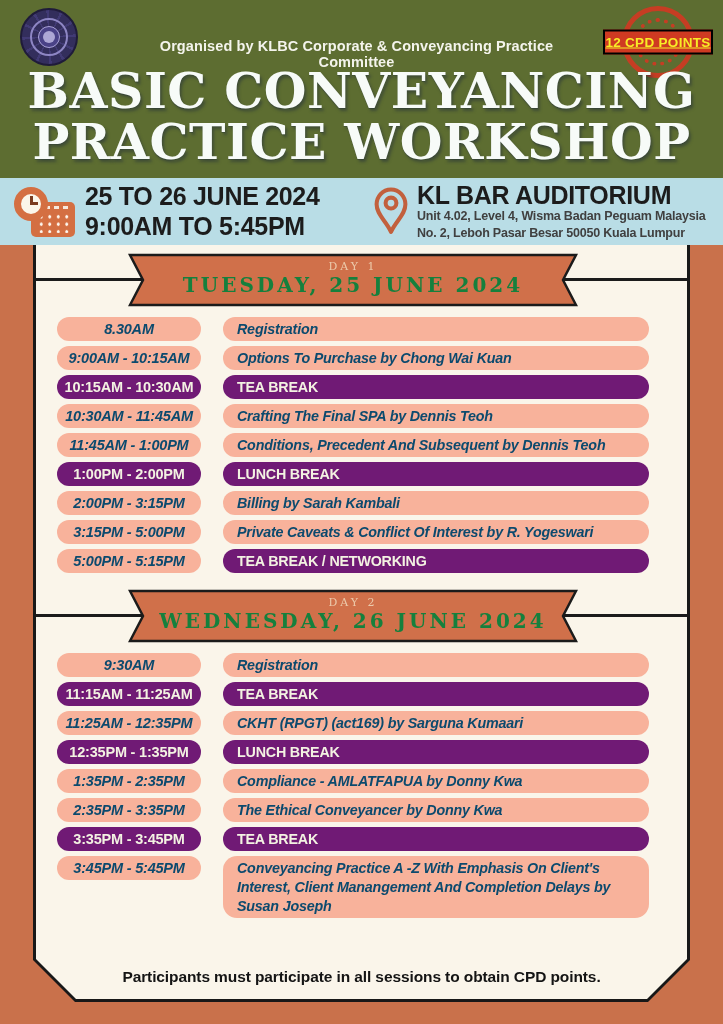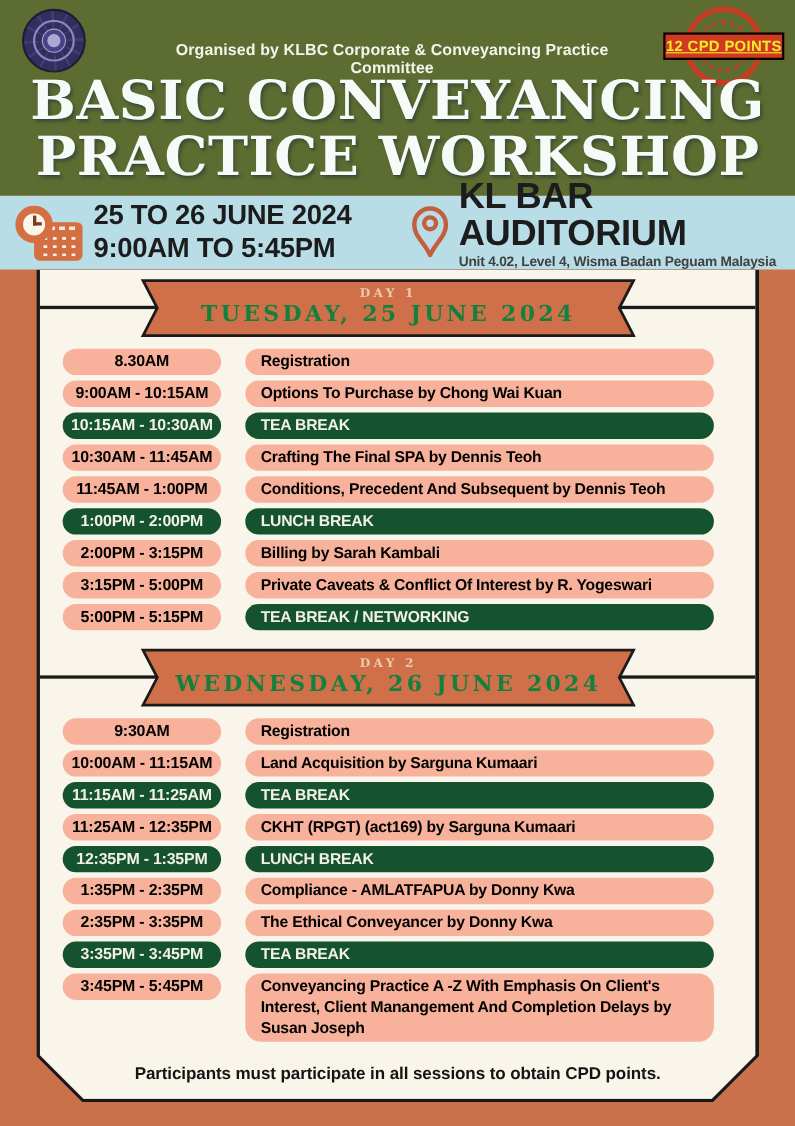--- a/index.html
+++ b/index.html
@@ -37,21 +37,21 @@
   .stamp-band { position:absolute; left:0; right:0; top:50%; transform:translateY(-50%);
     height:25px; line-height:21px; background:#cf3a22; border:2px solid #000000;
     color:#f8ec26; font-weight:bold; font-size:13.5px; text-align:center; letter-spacing:.3px;text-decoration:underline; }
   
   .infobar { position:absolute; top:178px; left:0; right:0; height:67px; background:#b9dde6;
     display:flex; align-items:center;gap:36px; }
   .ib-group { display:flex; align-items:center; }
   .ib-left { margin-left:13px; }
   .ib-right { margin-left:auto; margin-right:12px; width:338px; }
   .ib-datetime { margin-left:8px; font-size:25px; font-weight:bold; color:#1c1c1c; line-height:1.18; letter-spacing:-.3px; }
-  .ib-venue-name { font-size:33px; font-weight:bold; color:#1c1c1c; letter-spacing:-.3px; line-height:1.05; }
+  .ib-venue-name { font-size:25px; font-weight:bold; color:#1c1c1c; letter-spacing:-.3px; line-height:1.05; }
   .ib-venue-addr { font-size:12.5px; font-weight:bold; color:#404040; line-height:1.3; letter-spacing:-.2px; }
   
   .cal-icon { position:relative; width:64px; height:58px; flex:none; }
   .cal-body { position:absolute; right:2px; bottom:4px; width:44px; height:35px; background:#d46f42; border-radius:5px; }
   .cal-body::before { content:""; position:absolute; left:5px; right:5px; top:4px; height:3px;
     background:repeating-linear-gradient(90deg,#f7e9dd 0 5px, rgba(0,0,0,0) 5px 9px); border-radius:2px; }
   .cal-grid { position:absolute; left:6px; right:5px; top:11px; bottom:4px;
     background-image:radial-gradient(#fdf6ee 1.7px, rgba(255,255,255,0) 1.9px); background-size:8.5px 7.5px; }
   .clock { position:absolute; left:1px; top:4px; width:34px; height:34px; border-radius:50%;
     background:#fbf6ea; border:7px solid #d46f42; }
@@ -64,31 +64,31 @@
     clip-path:polygon(0 0, 100% 0, 100% calc(100% - 42px), calc(100% - 42px) 100%, 42px 100%, 0 calc(100% - 42px)); }
   .panel-inner { position:absolute; top:0; left:3px; right:3px; bottom:3px; background:#faf5ea;
     clip-path:polygon(0 0, 100% 0, 100% calc(100% - 40px), calc(100% - 40px) 100%, 40px 100%, 0 calc(100% - 40px)); }
   .content { position:absolute; inset:0; padding:8px 38px 0 21px; }
   
   .banner-wrap { position:relative; height:54px; }
   .banner-line { position:absolute; left:-21px; right:-38px; top:25px; height:3px; background:#1b1b1b; }
   .ribbon { position:relative; width:450px; height:54px; margin:0 auto; z-index:1; }
   .ribbon svg { position:absolute; inset:0; }
   .ribbon-label { position:relative; text-align:center; padding-top:7px;
-    font-family:"DejaVu Serif", serif; font-weight:bold; font-size:11px; letter-spacing:3px; color:#eccaab; }
+    font-family:"DejaVu Serif", serif; font-weight:normal; font-size:11px; letter-spacing:3px; color:#eccaab; }
   .ribbon-date { position:relative; text-align:center; margin-top:0;
     font-family:"DejaVu Serif", serif; font-weight:bold; font-size:20px; letter-spacing:3px; color:#15803d; }
   
   .rows { margin-top:10px; }
   .row { display:flex; gap:22px; align-items:flex-start; margin-bottom:5px; }
   .pill { border-radius:14px; font-weight:bold; }
   .pill.time { flex:none; width:144px; height:24px; line-height:24px; text-align:center; font-size:14.5px; letter-spacing:-.2px; }
   .pill.session { flex:1; min-height:24px; padding:2.5px 14px; line-height:19px; font-size:14.3px; letter-spacing:-.2px; }
-  .salmon { background:#f8b29b; color:#000000; }
-  .green  { background:#14532d; color:#f3f2e2; }
+  .salmon { background:#f8b29b; color:#0c4a6e;font-style:italic; }
+  .green  { background:#701a75; color:#f3f2e2; }
   .day2 { margin-top:16px; }
   .footer-note { position:absolute; left:0; right:0; bottom:13px; text-align:center;
     font-size:15.5px; font-weight:bold; color:#141414; letter-spacing:-.1px; }
 </style>
 </head>
 <body>
 
 <div class="poster">
 
   <div class="header">
@@ -196,24 +196,20 @@
             <div class="ribbon-label">DAY 2</div>
             <div class="ribbon-date">WEDNESDAY, 26 JUNE 2024</div>
           </div>
         </div>
         <div class="rows">
             <div class="row">
               <div class="pill time salmon">9:30AM</div>
               <div class="pill session salmon">Registration</div>
             </div>
             <div class="row">
-              <div class="pill time salmon">10:00AM - 11:15AM</div>
-              <div class="pill session salmon">Land Acquisition by Sarguna Kumaari</div>
-            </div>
-            <div class="row">
               <div class="pill time green">11:15AM - 11:25AM</div>
               <div class="pill session green">TEA BREAK</div>
             </div>
             <div class="row">
               <div class="pill time salmon">11:25AM - 12:35PM</div>
               <div class="pill session salmon">CKHT (RPGT) (act169) by Sarguna Kumaari</div>
             </div>
             <div class="row">
               <div class="pill time green">12:35PM - 1:35PM</div>
               <div class="pill session green">LUNCH BREAK</div>

